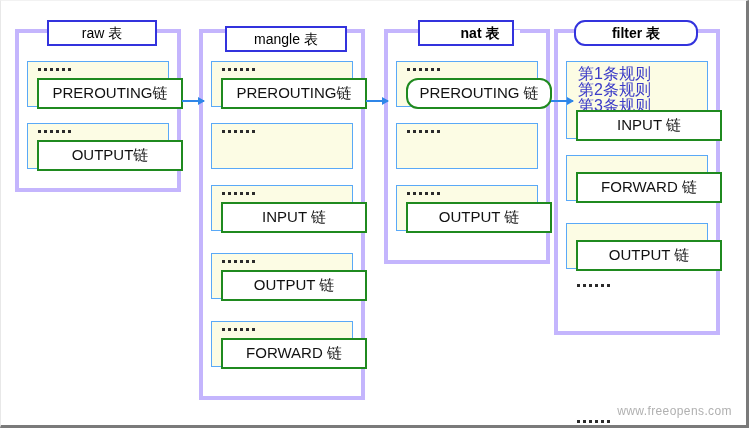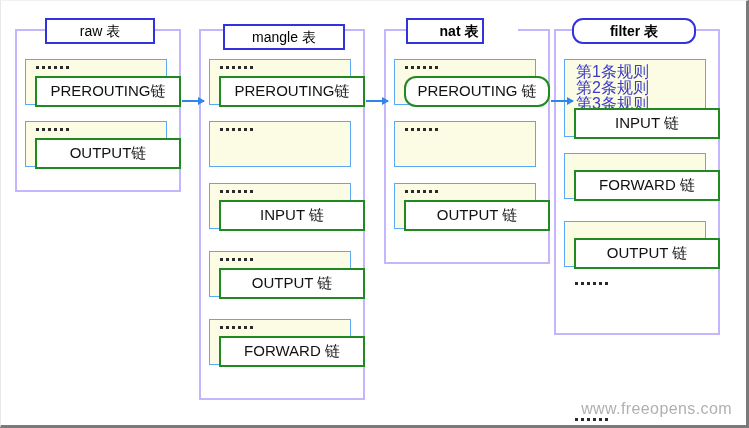--- a/index.html
+++ b/index.html
@@ -17,21 +17,21 @@
     border-left:1px solid #e8e8e8;
     border-top:1px solid #f2f2f2;
     border-right:3px solid #7a7a7a;
     border-bottom:3px solid #7a7a7a;
   }
 
   
   .table-group{
     position:absolute;
     box-sizing:border-box;
-    border:2px solid #c4b5fd;
+    border:4px solid #c4b5fd;
     background:transparent;
   }
   
   .title-mask{
     position:absolute;
     top:-3px;
     height:6px;
     background:#ffffff;
   }
   .table-title{
@@ -113,21 +113,21 @@
     border-top:4px solid transparent;
     border-bottom:4px solid transparent;
     border-left:7px solid #2f86e8;
   }
 
   
   .watermark{
     position:absolute;
     right:14px;bottom:7px;
     color:#b0b0b0;
-    font-size:16px;
+    font-size:12px;
     letter-spacing:.4px;
     white-space:nowrap;
   }
 </style>
 </head>
 <body>
 
 <div id="canvas">
 
   <div class="table-group" style="left:14px;top:28px;width:166px;height:163px;">
@@ -236,21 +236,21 @@
           </div>
       </div>
       <div class="chain-front" style="left:18px;top:305px;width:146px;height:31px;">FORWARD 链</div>
     </div>
   </div>
 
   <div class="arrow" style="left:365px;top:99px;width:22px;"></div>
 
   <div class="table-group" style="left:383px;top:28px;width:166px;height:235px;">
     <div class="title-mask" style="left:32px;width:100px;"></div>
-    <div class="table-title bold" style="left:20px;width:78px;padding-left:28px;">nat 表</div>
+    <div class="table-title bold" style="left:30px;width:96px;padding-left:28px;">nat 表</div>
 
     <div class="chain" style="position:absolute;left:0;top:0;">
       <div class="chain-back" style="left:8px;top:28px;width:142px;height:46px;">
         <div class="dots">
             <i></i>
             <i></i>
             <i></i>
             <i></i>
             <i></i>
             <i></i>

